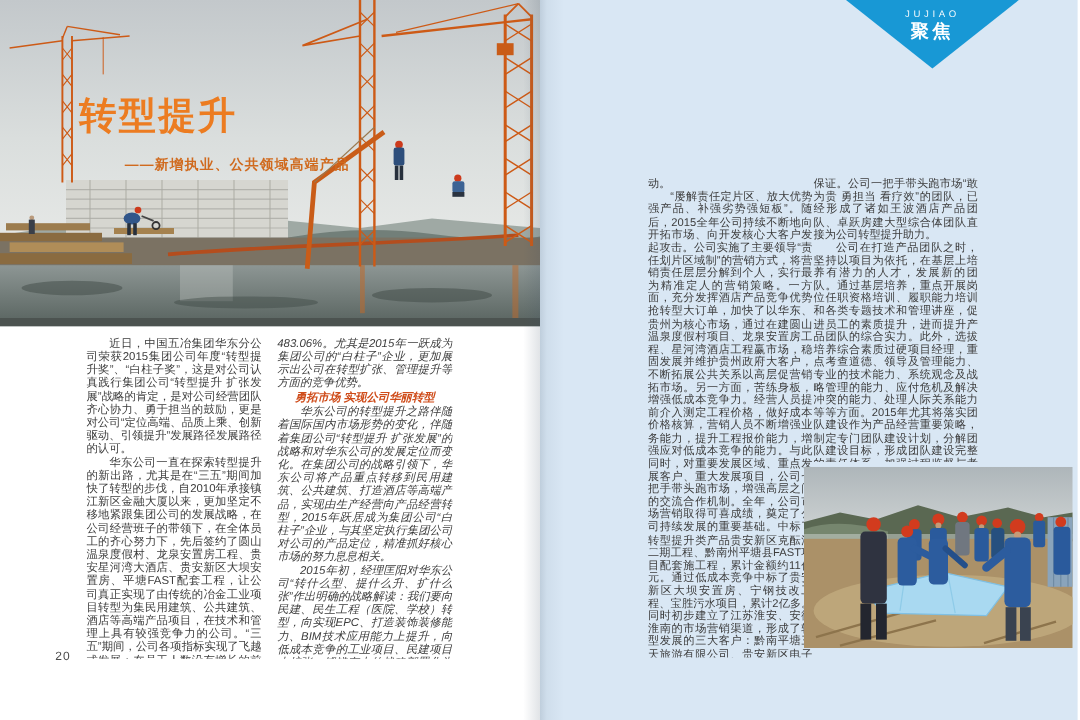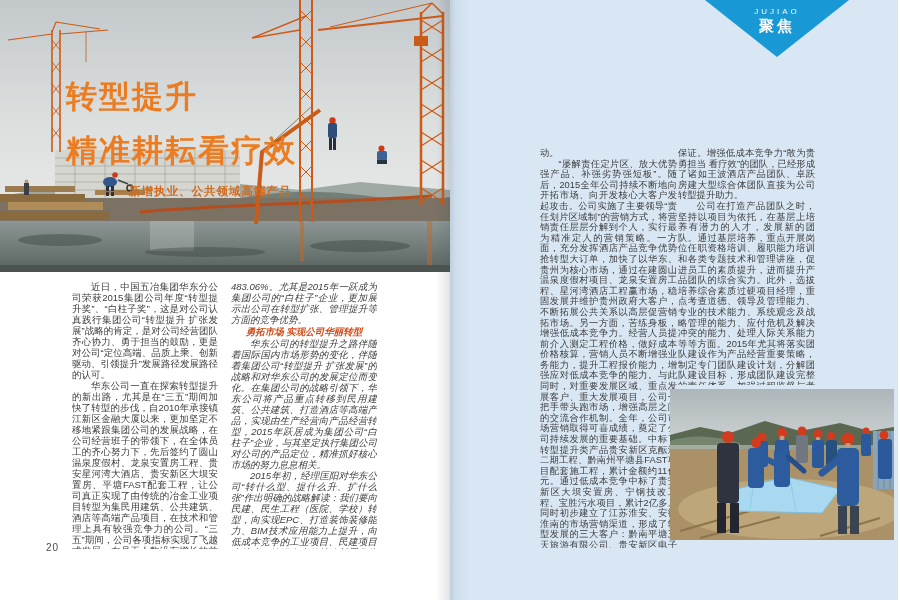--- a/index.html
+++ b/index.html
@@ -139,21 +139,20 @@
           <circle cx="26" cy="16" r="3" fill="none" stroke="#333" stroke-width="1.5"></circle>
         </g>
         <g transform="translate(24,180)">
           <circle cx="2.5" cy="1.5" r="2" fill="#b99a7c"></circle>
           <rect x="0" y="3" width="5" height="12" fill="#3a3f48"></rect>
         </g>
       </svg>
 
       <div class="title-block">
         <h1 class="title-line">转型提升</h1>
-        <h1 class="title-line">精准耕耘看疗效</h1>
         <div class="subtitle">——新增执业、公共领域高端产品</div>
       </div>
     </div>
 
     <div class="col lcol1">
         <p class="ind">近日，中国五冶集团华东分公司荣获2015集团公司年度“转型提升奖”、“白柱子奖”，这是对公司认真践行集团公司“转型提升 扩张发展”战略的肯定，是对公司经营团队齐心协力、勇于担当的鼓励，更是对公司“定位高端、品质上乘、创新驱动、引领提升”发展路径发展路径的认可。</p>
         <p class="ind">华东公司一直在探索转型提升的新出路，尤其是在“三五”期间加快了转型的步伐，自2010年承接镇江新区金融大厦以来，更加坚定不移地紧跟集团公司的发展战略，在公司经营班子的带领下，在全体员工的齐心努力下，先后签约了圆山温泉度假村、龙泉安置房工程、贵安星河湾大酒店、贵安新区大坝安置房、平塘FAST配套工程，让公司真正实现了由传统的冶金工业项目转型为集民用建筑、公共建筑、酒店等高端产品项目，在技术和管理上具有较强竞争力的公司。“三五”期间，公司各项指标实现了飞越式发展：在员工人数没有增长的前提下，人均收入增长144.09%，产值增长292.7%，利润增长</p>
       </div>
     <div class="col lcol2">
         <p class="">483.06%。尤其是2015年一跃成为集团公司的“白柱子”企业，更加展示出公司在转型扩张、管理提升等方面的竞争优势。</p>
@@ -169,21 +168,21 @@
     <div class="corner-text">
       <div class="corner-en">JUJIAO</div>
       <div class="corner-cn">聚焦</div>
     </div>
 
     <div class="col rcol1">
         <p class="">动。</p>
         <p class="ind">“屡解责任定片区、放大优势强产品、补强劣势强短板”。随后，2015全年公司持续不断地向开拓市场、向开发核心大客户发起攻击。公司实施了主要领导“责任划片区域制”的营销方式，将营销责任层层分解到个人，实行最为精准定人的营销策略。一方面，充分发挥酒店产品竞争优势抢转型大订单，加快了以华东、贵州为核心市场，通过在建圆山温泉度假村项目、龙泉安置房工程、星河湾酒店工程赢市场，稳固发展并维护贵州政府大客户，不断拓展公共关系以高层促营销拓市场。另一方面，苦练身板，增强低成本竞争力。经营人员提前介入测定工程价格，做好成本价格核算，营销人员不断增强业务能力，提升工程报价能力，增强应对低成本竞争的能力。与此同时，对重要发展区域、重点发展客户、重大发展项目，公司一把手带头跑市场，增强高层之间的交流合作机制。全年，公司市场营销取得可喜成绩，奠定了公司持续发展的重要基础。中标了转型提升类产品贵安新区克酝湖二期工程、黔南州平塘县FAST项目配套施工程，累计金额约11亿元。通过低成本竞争中标了贵安新区大坝安置房、宁钢技改工程、宝胜污水项目，累计2亿多。同时初步建立了江苏淮安、安徽淮南的市场营销渠道，形成了转型发展的三大客户：黔南平塘三天旅游有限公司、贵安新区电子产业投资园，并且在转型发展的装饰装修专业工程上取得大的突破。</p>
       </div>
     <div class="col rcol2">
-        <p class="">保证。增强低成本竞争力“敢为贵 勇担当 看疗效”的团队，已经形成了诸如王波酒店产品团队、卓跃房建大型综合体团队直接为公司转型提升助力。</p>
+        <p class="">保证。公司一把手带头跑市场“敢为贵 勇担当 看疗效”的团队，已经形成了诸如王波酒店产品团队、卓跃房建大型综合体团队直接为公司转型提升助力。</p>
         <p class="ind">公司在打造产品团队之时，坚持以项目为依托，在基层上培养有潜力的人才，发展新的团队。通过基层培养，重点开展岗位任职资格培训、履职能力培训和各类专题技术和管理讲座，促进员工的素质提升，进而提升产品团队的综合实力。此外，选拔培养综合素质过硬项目经理，重点考查道德、领导及管理能力、专业的技术能力、系统观念及战略管理的能力、应付危机及解决冲突的能力、处理人际关系能力等等方面。2015年尤其将落实团队建设作为产品经营重要策略，制定专门团队建设计划，分解团队建设目标，形成团队建设完整的责任体系，加强过程监督与考核，促进团队建设进一步扎实，有力地保障了公司可持续发展的人才队伍，全年在生产经营系统结成了14对师徒，新增执业</p>
       </div>
 
     <div class="photo2">
       <svg width="224" height="151" viewBox="0 0 224 151">
         <defs>
           <linearGradient id="sky2" x1="0" y1="0" x2="0" y2="1">
             <stop offset="0" stop-color="#aeb6ba"></stop>
               <stop offset="1" stop-color="#d6dad9"></stop>
           </linearGradient>

